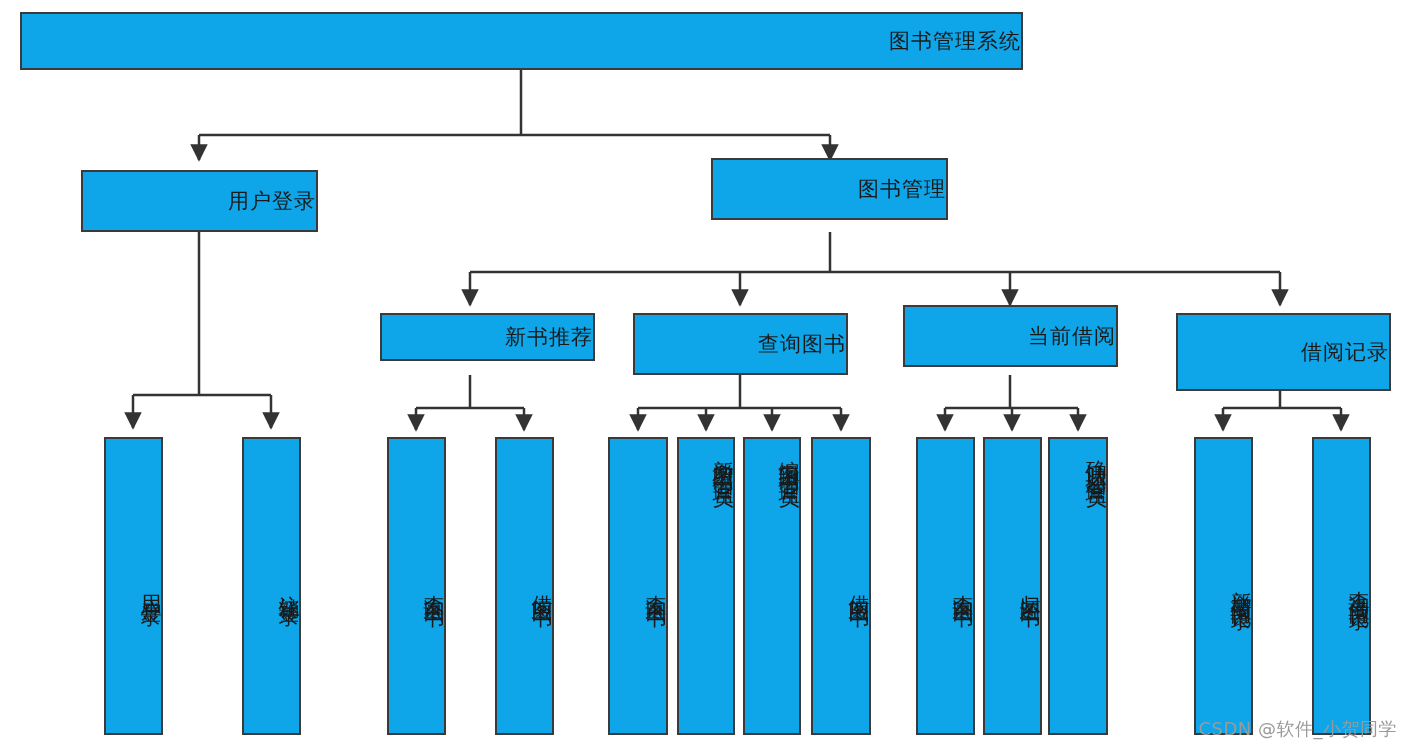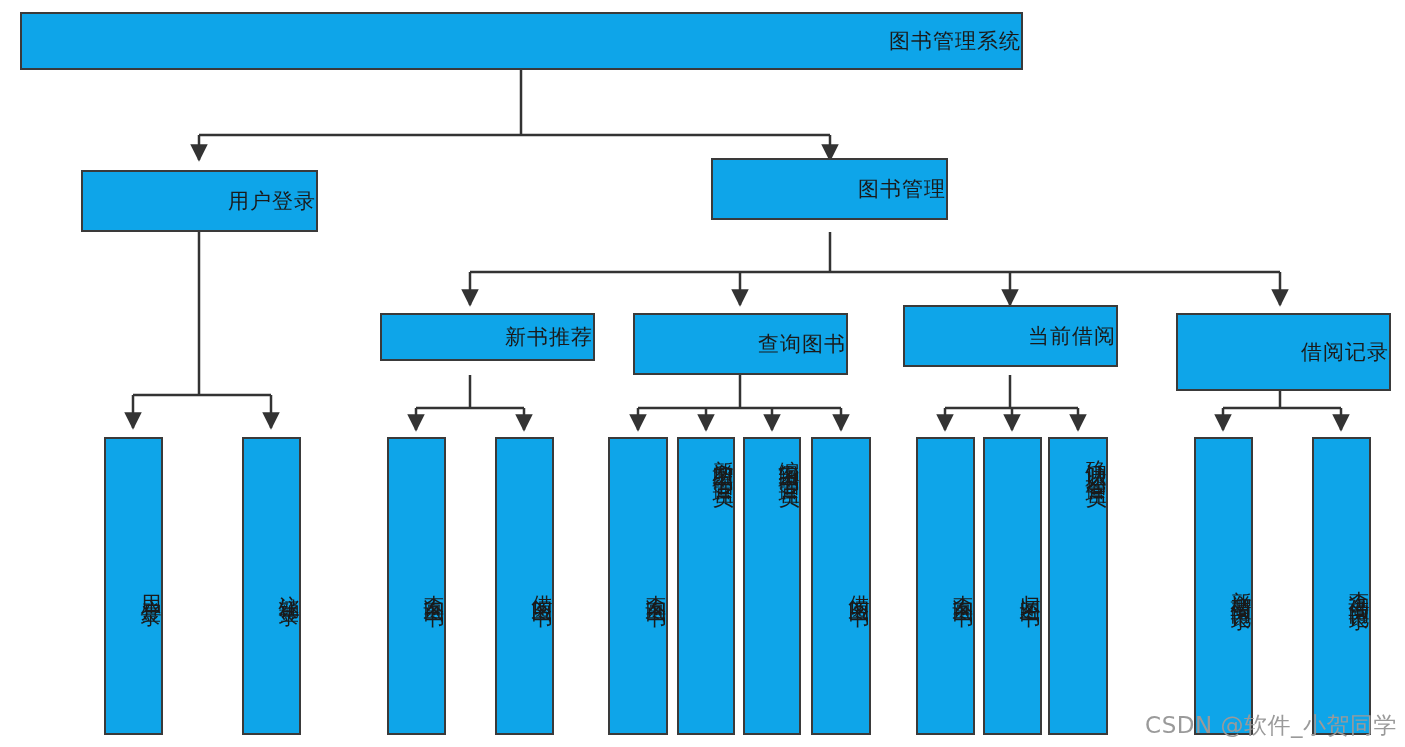--- a/index.html
+++ b/index.html
@@ -52,21 +52,21 @@
     left: 0;
     top: 0;
     width: 1405px;
     height: 747px;
     pointer-events: none;
   }
   .watermark {
     position: absolute;
     right: 8px;
     bottom: 6px;
-    font-size: 23px;
+    font-size: 18px;
     color: #9a9a9a;
     letter-spacing: 0.5px;
     white-space: nowrap;
   }
 </style>
 </head>
 <body>
 
 <div id="canvas">
 

